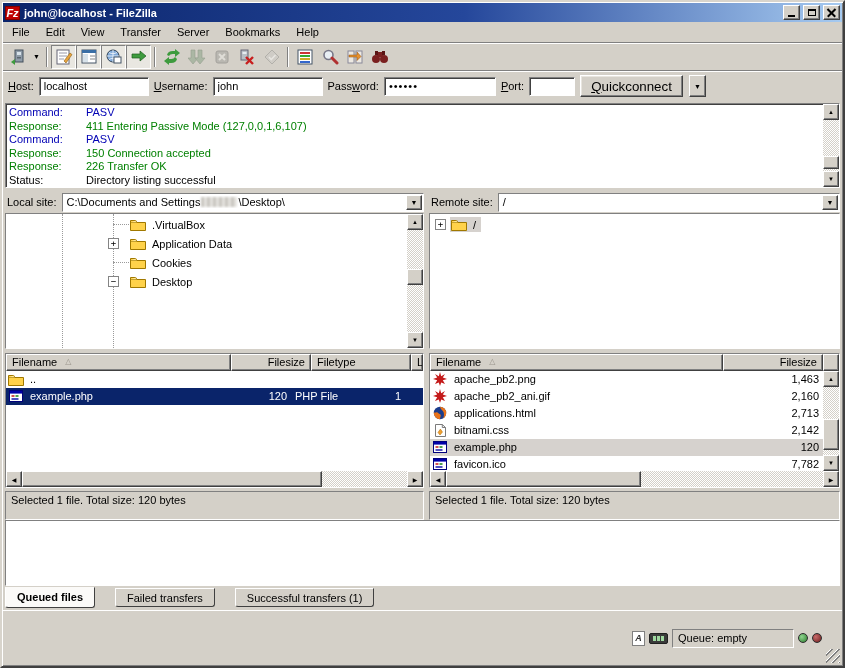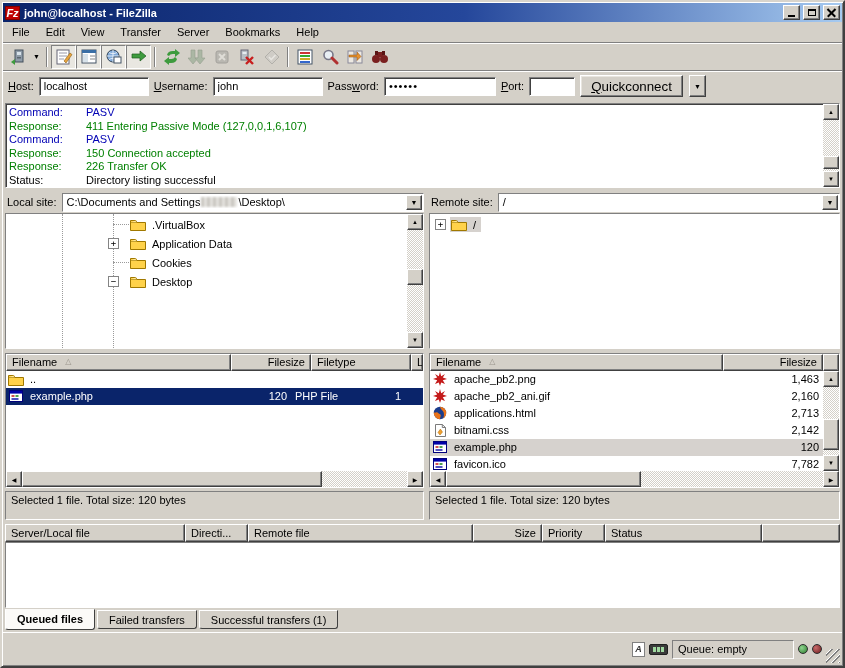--- a/index.html
+++ b/index.html
@@ -107,21 +107,21 @@
   .fname-l { width:187px; } .fsize-l { width:78px; text-align:right; } .ftype-l { width:100px; } .fmod-l { flex:1; }
   .fname-r { flex:1; } .fsize-r { width:96px; text-align:right; }
   .pane-status { height:29px; margin-top:3px; padding:2px 5px; white-space:nowrap; overflow:hidden; flex:none; }
 
   
   .queue-hdr { height:18px; display:flex; margin:4px 2px 0 2px; background:#D4D0C8; flex:none; }
   .qc0{width:180px;} .qc1{width:63px;} .qc2{width:225px;} .qc3{width:69px;} .qc4{width:63px;} .qc5{width:157px;}
   .queue-body { height:66px; margin:0 2px; background:#fff; flex:none; }
 
   
-  .tabs { height:24px; display:flex; align-items:flex-start; padding:2px 0 0 2px; gap:2px; flex:none; }
+  .tabs { height:24px; display:flex; align-items:flex-start; padding:2px 0 0 2px; gap:20px; flex:none; }
   .tab { height:19px; padding:3px 11px; background:#D4D0C8; border:1px solid; border-color:#fff #404040 #404040 #fff;
          border-radius:0 0 3px 3px; white-space:nowrap; }
   .tab.active { background:#FBFAF8; font-weight:bold; height:21px; border-top-color:#FBFAF8; margin-top:-1px; }
 
   
   .statusbar { flex:1; display:flex; align-items:center; justify-content:flex-end; gap:4px; padding:2px 2px 2px 2px;
                border-top:1px solid #fff; box-shadow:inset 0 1px 0 #80808000; min-height:24px; }
   .sb-spacer { flex:1; }
   .mini-icon { display:flex; align-items:center; justify-content:center; flex:none; }
   .ascii-doc { width:13px; height:15px; background:#fff; border:1px solid #808080; font-size:9px; font-weight:bold;
@@ -559,41 +559,20 @@
           <div class="mid sb-track">
               <div class="sb-thumb" style="top:0;bottom:0;left:0;width:195px;"></div>
             </div>
           <div class="sb-btn">▶</div>
         </div>
       </div>
       <div class="pane-status sunken-lite">Selected 1 file. Total size: 120 bytes</div>
     </div>
   </div>
 
-  <div class="queue-hdr">
-    <div class="hcell qc0">
-        <span>Server/Local file</span>
-      </div>
-    <div class="hcell qc1">
-        <span>Directi...</span>
-      </div>
-    <div class="hcell qc2">
-        <span>Remote file</span>
-      </div>
-    <div class="hcell qc3 right">
-        <span>Size</span>
-      </div>
-    <div class="hcell qc4">
-        <span>Priority</span>
-      </div>
-    <div class="hcell qc5">
-        <span>Status</span>
-      </div>
-    <div class="hfill"></div>
-  </div>
   <div class="queue-body sunken-lite"></div>
 
   <div class="tabs">
     <div class="tab active">Queued files</div>
     <div class="tab">Failed transfers</div>
     <div class="tab">Successful transfers (1)</div>
   </div>
 
   <div class="statusbar">
     <div class="sb-spacer"></div>

